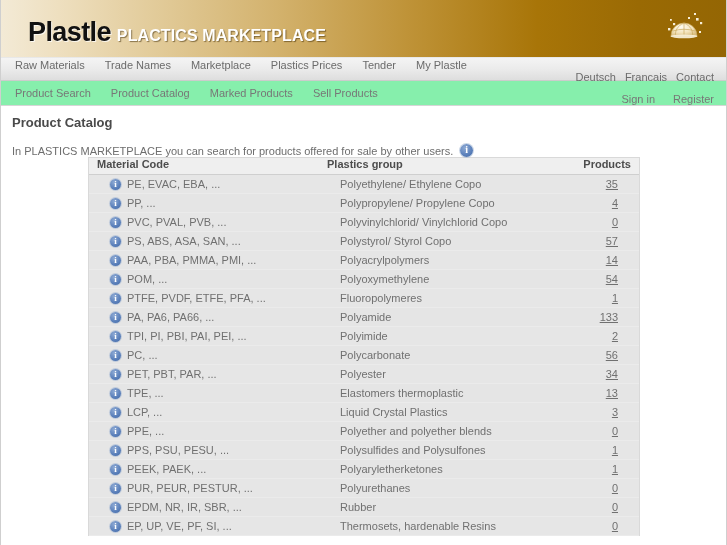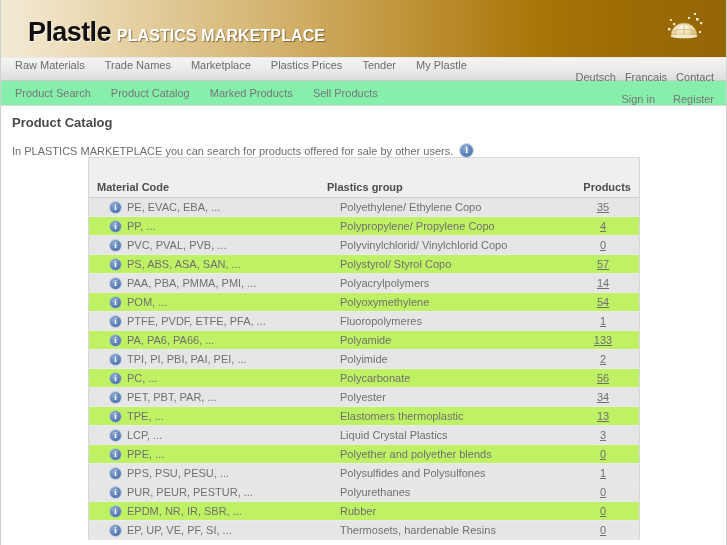--- a/index.html
+++ b/index.html
@@ -189,62 +189,62 @@
     border-collapse: collapse;
     width: 100%;
     table-layout: fixed;
   }
   table.catalog th {
     background: #efefef;
     font-size: 11px;
     font-weight: bold;
     color: #4d4d4d;
     text-align: left;
-    padding: 23px 8px 4px 8px;
+    padding: 0 8px 4px 8px;
     border-bottom: 1px solid #cfcfcf;
     white-space: nowrap;
     margin-top: 42px;
   }
   table.catalog th.num { text-align: right; }
   table.catalog td {
     font-size: 11px;
     color: #707070;
     padding: 3px 21px;
     border-bottom: 1px solid #ebebeb;
     white-space: nowrap;
     overflow: hidden;
   }
   table.catalog tr.odd td { background: #e6e6e6; }
-  table.catalog tr.even td { background: #bef264; }
+  table.catalog tr.even td { background: #e5e5e5; }
   td.code {
     width: 230px;
   }
   td.code .cellflex {
     display: flex;
     align-items: center;
     gap: 6px;
   }
   td.group { width: 248px; }
   td.num {
-    text-align: center;
+    text-align: right;
     width: 62px;
   }
   td.num a {
     color: #707070;
     text-decoration: underline;
   }
 </style>
 </head>
 <body>
 
 <div class="page">
 
   <div class="banner">
     <div class="logo">
-      <span class="logo-main">Plastle</span><span class="logo-sub">PLASTICS MARKETPLACE</span>
+      <span class="logo-main">Plastle</span><span class="logo-sub">PLACTICS MARKETPLACE</span>
     </div>
     <svg class="globe" viewBox="0 0 40 40">
       <defs>
         <radialGradient id="gshade" cx="40%" cy="30%" r="75%">
           <stop offset="0%" stop-color="#fffdf3"></stop>
           <stop offset="60%" stop-color="#f3e4bd"></stop>
           <stop offset="100%" stop-color="#d8bd7f"></stop>
         </radialGradient>
       </defs>
       <path d="M7 27 A13 13 0 0 1 33 27 Z" fill="url(#gshade)"></path>
@@ -461,20 +461,30 @@
           <tr class="odd">
             <td class="code">
               <div class="cellflex">
                 <span class="info-icon"></span>
                 <span>PPS, PSU, PESU, ...</span>
               </div>
             </td>
             <td class="group">Polysulfides and Polysulfones</td>
             <td class="num"><a href="#">1</a></td>
           </tr>
+          <tr class="even">
+            <td class="code">
+              <div class="cellflex">
+                <span class="info-icon"></span>
+                <span>PEEK, PAEK, ...</span>
+              </div>
+            </td>
+            <td class="group">Polyaryletherketones</td>
+            <td class="num"><a href="#">1</a></td>
+          </tr>
           <tr class="odd">
             <td class="code">
               <div class="cellflex">
                 <span class="info-icon"></span>
                 <span>PUR, PEUR, PESTUR, ...</span>
               </div>
             </td>
             <td class="group">Polyurethanes</td>
             <td class="num"><a href="#">0</a></td>
           </tr>

